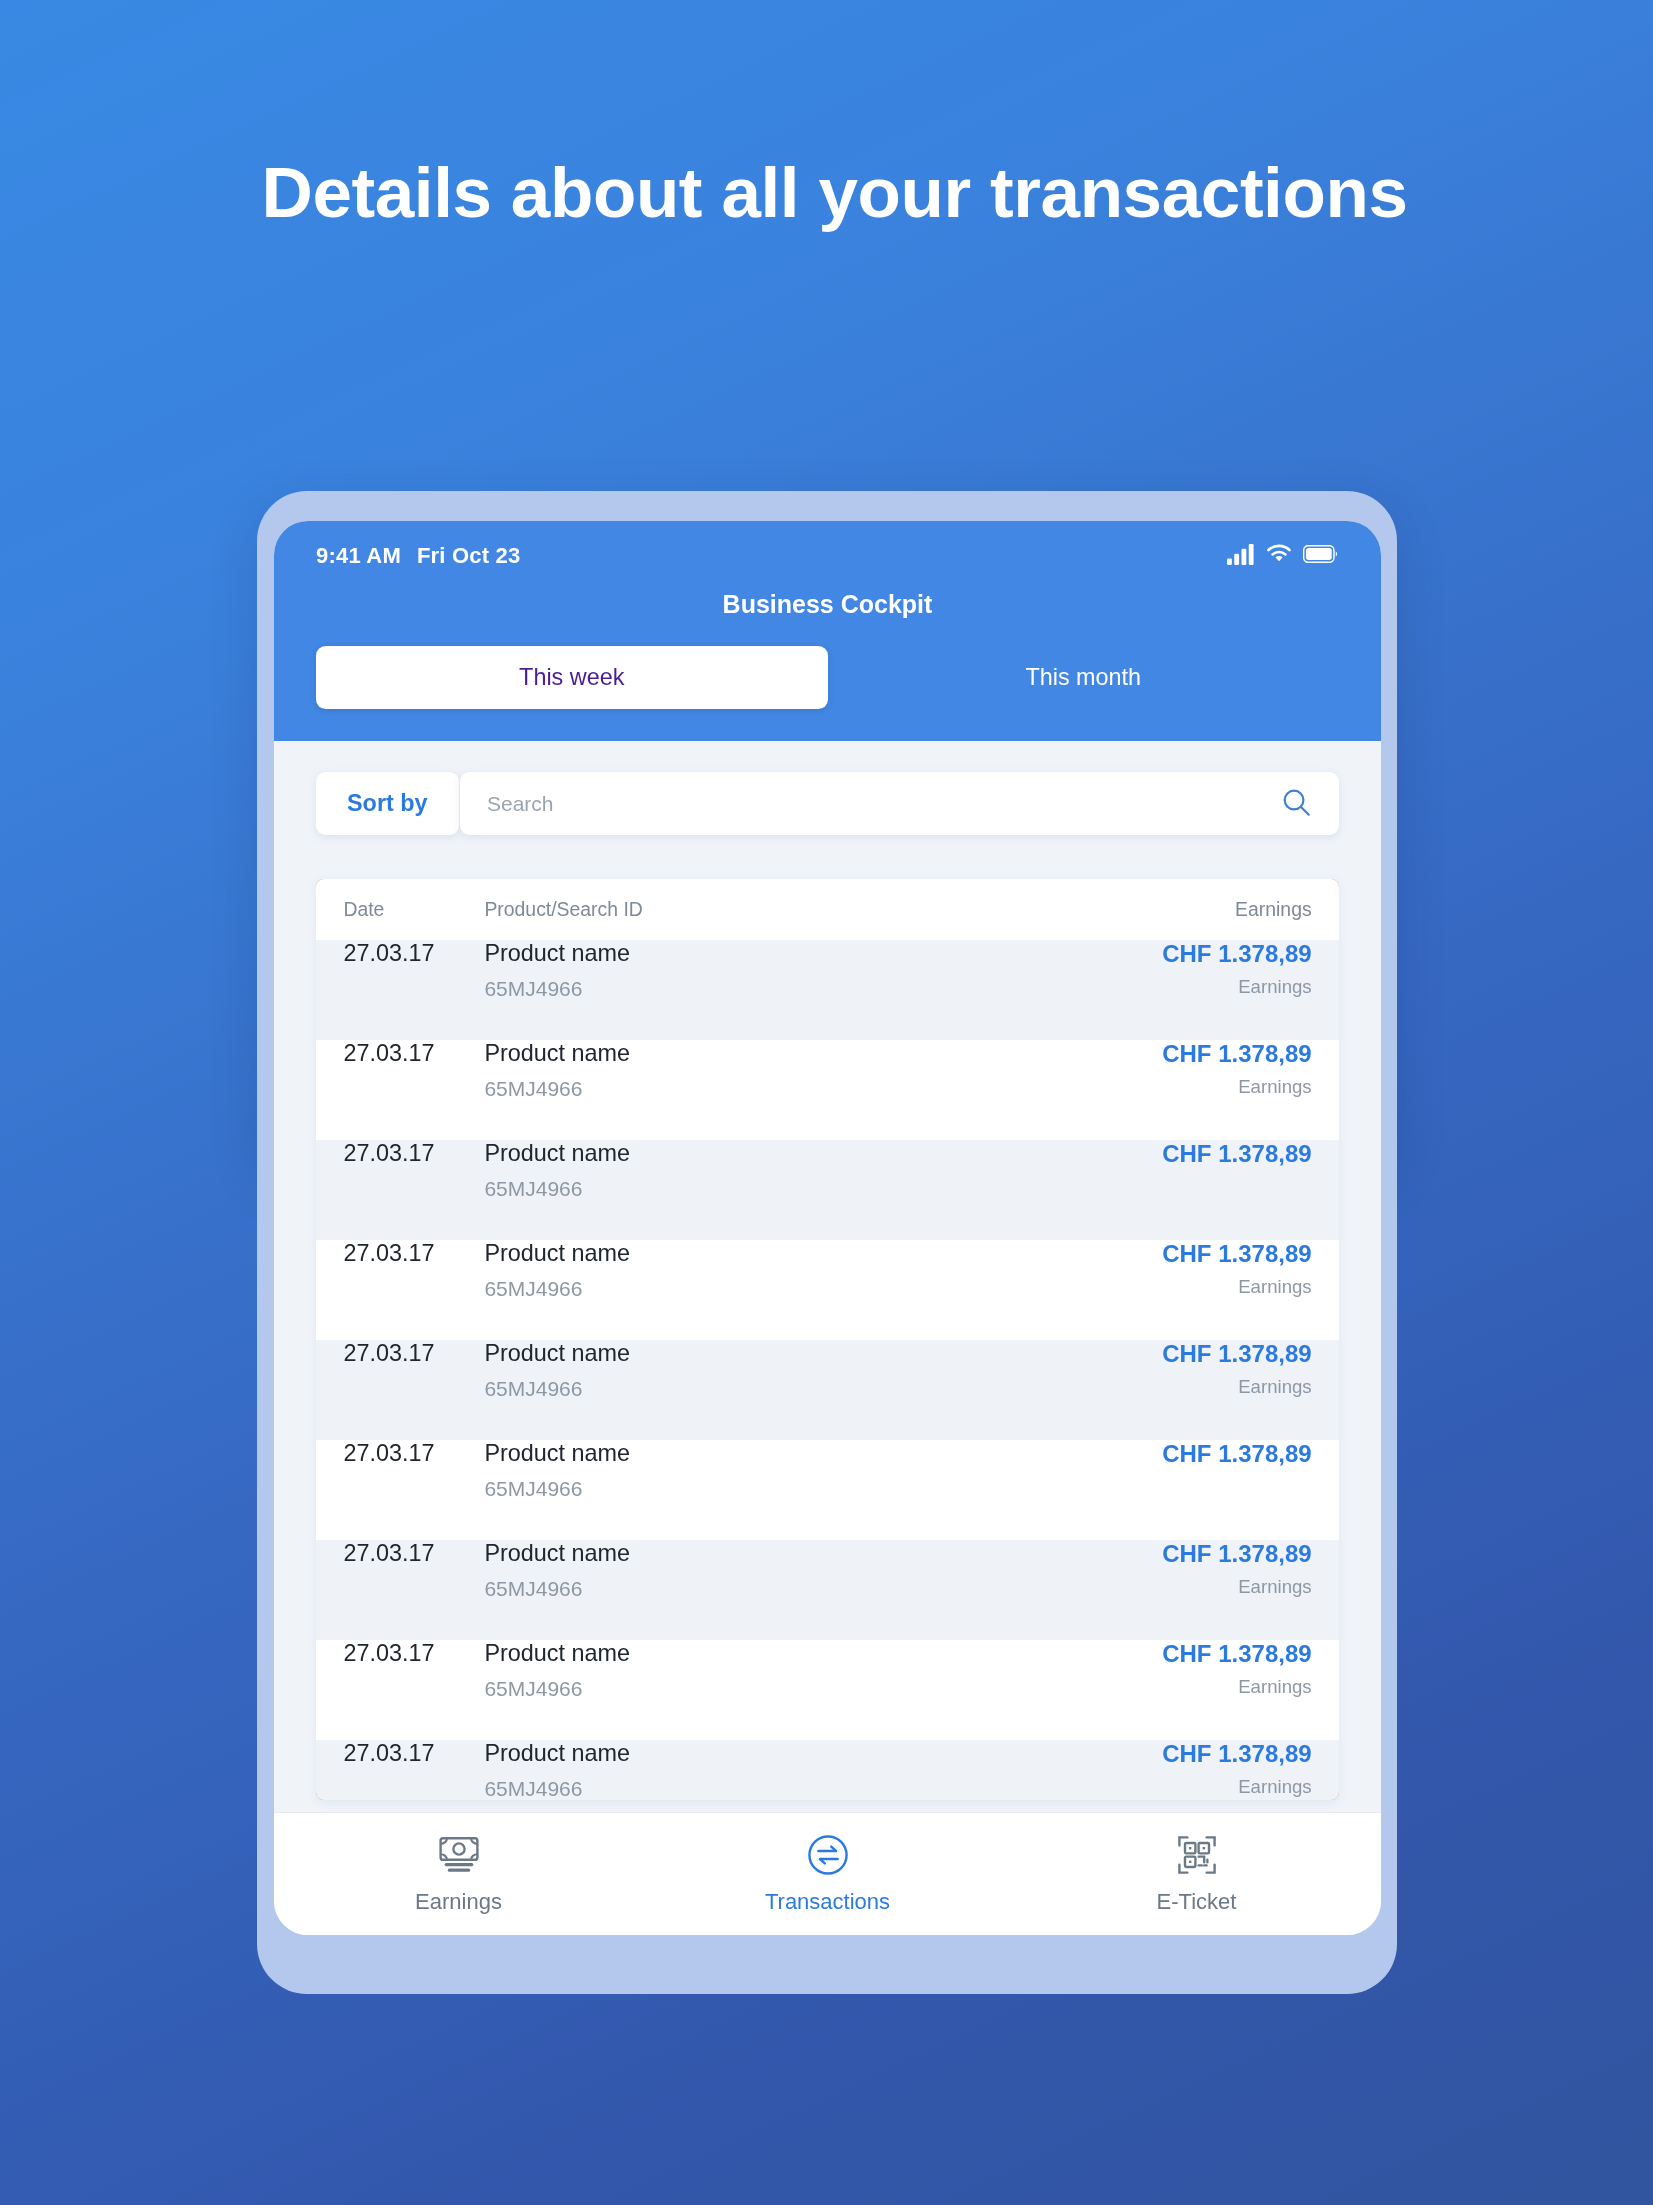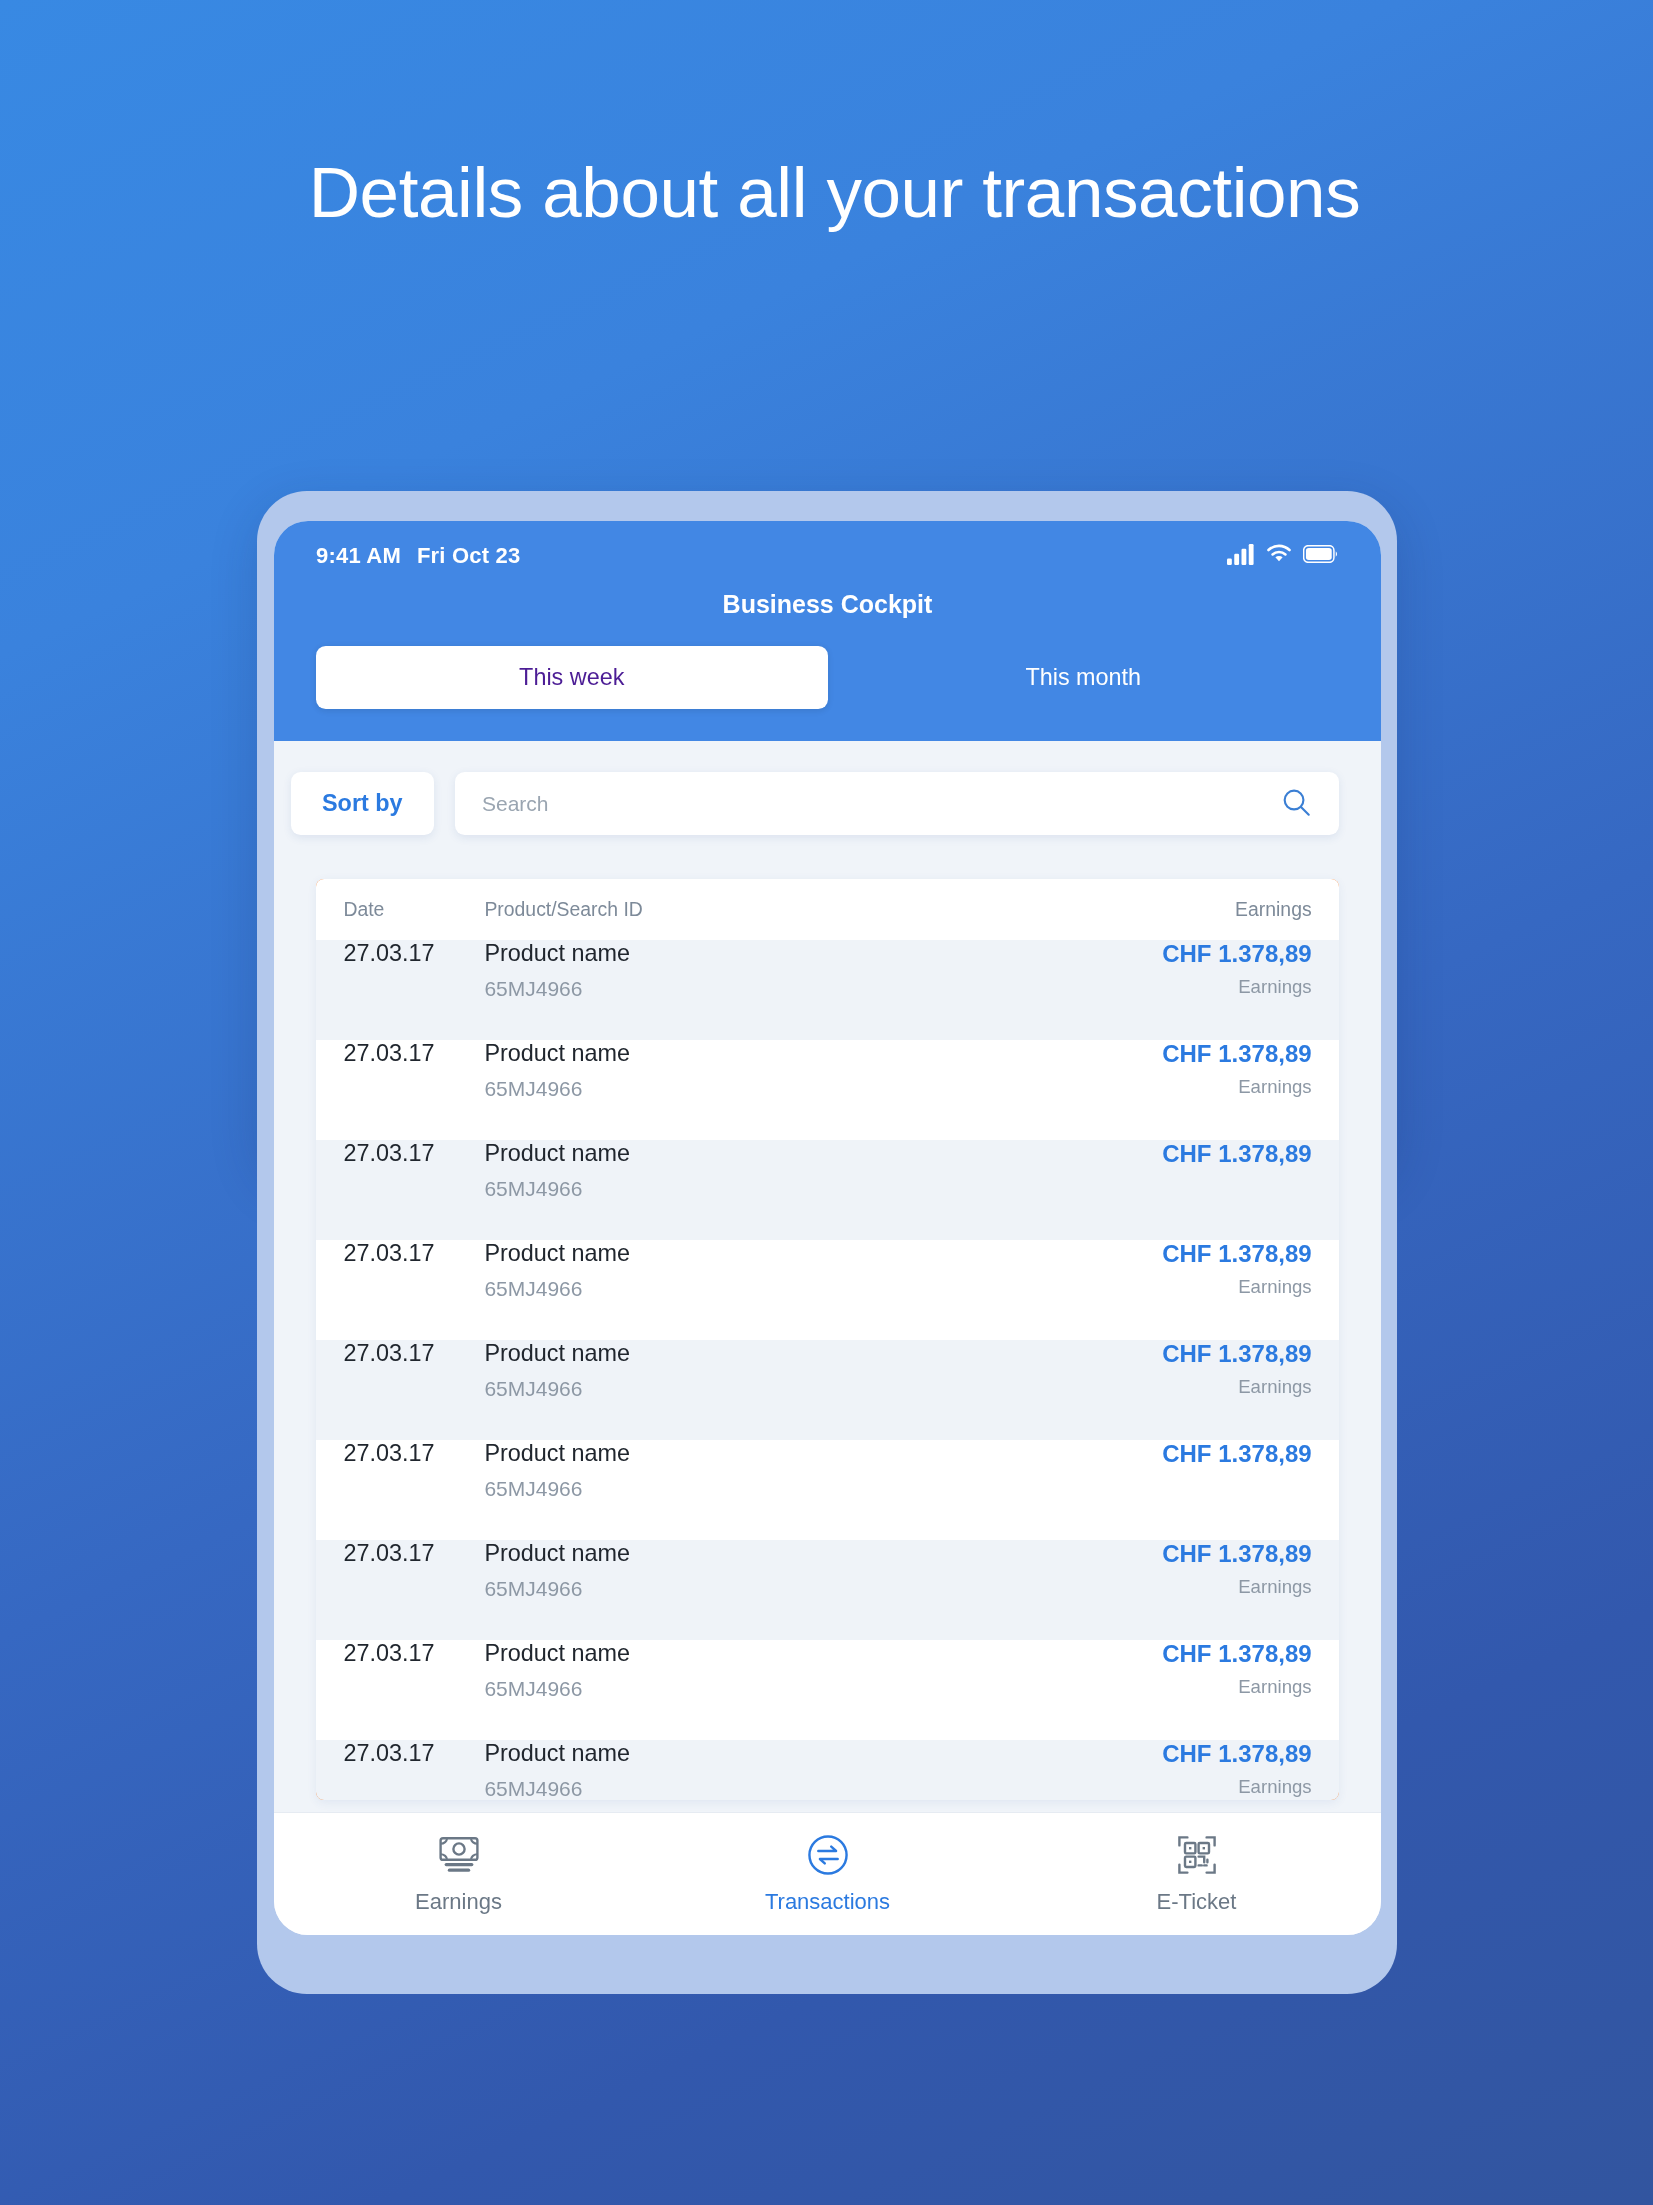--- a/index.html
+++ b/index.html
@@ -11,21 +11,21 @@
     position:relative;
   }
 
   
   .headline {
     position:absolute;
     top:147px; left:16px; right:0;
     text-align:center;
     color:#ffffff;
     font-size:71px;
-    font-weight:400;
+    font-weight:700;
     line-height:1.30;
     letter-spacing:-0.4px;
   }
 
   
   .device-frame {
     position:absolute;
     left:257px; top:491px;
     width:1140px; height:664px;
     background:#b3c8ec;
@@ -117,22 +117,22 @@
   
   .content {
     flex:1;
     background:#f0f4f9;
     display:flex;
     flex-direction:column;
     overflow:hidden;
   }
   .toolbar {
     display:flex;
-    gap:21px;
-    padding:31px 42px 0 17px;
+    gap:1px;
+    padding:31px 42px 0 42px;
     flex:none;
   }
   .sort-btn {
     background:#ffffff;
     border-radius:9.7px;
     padding:0 31px;
     height:63px;
     display:flex;
     align-items:center;
     justify-content:center;

